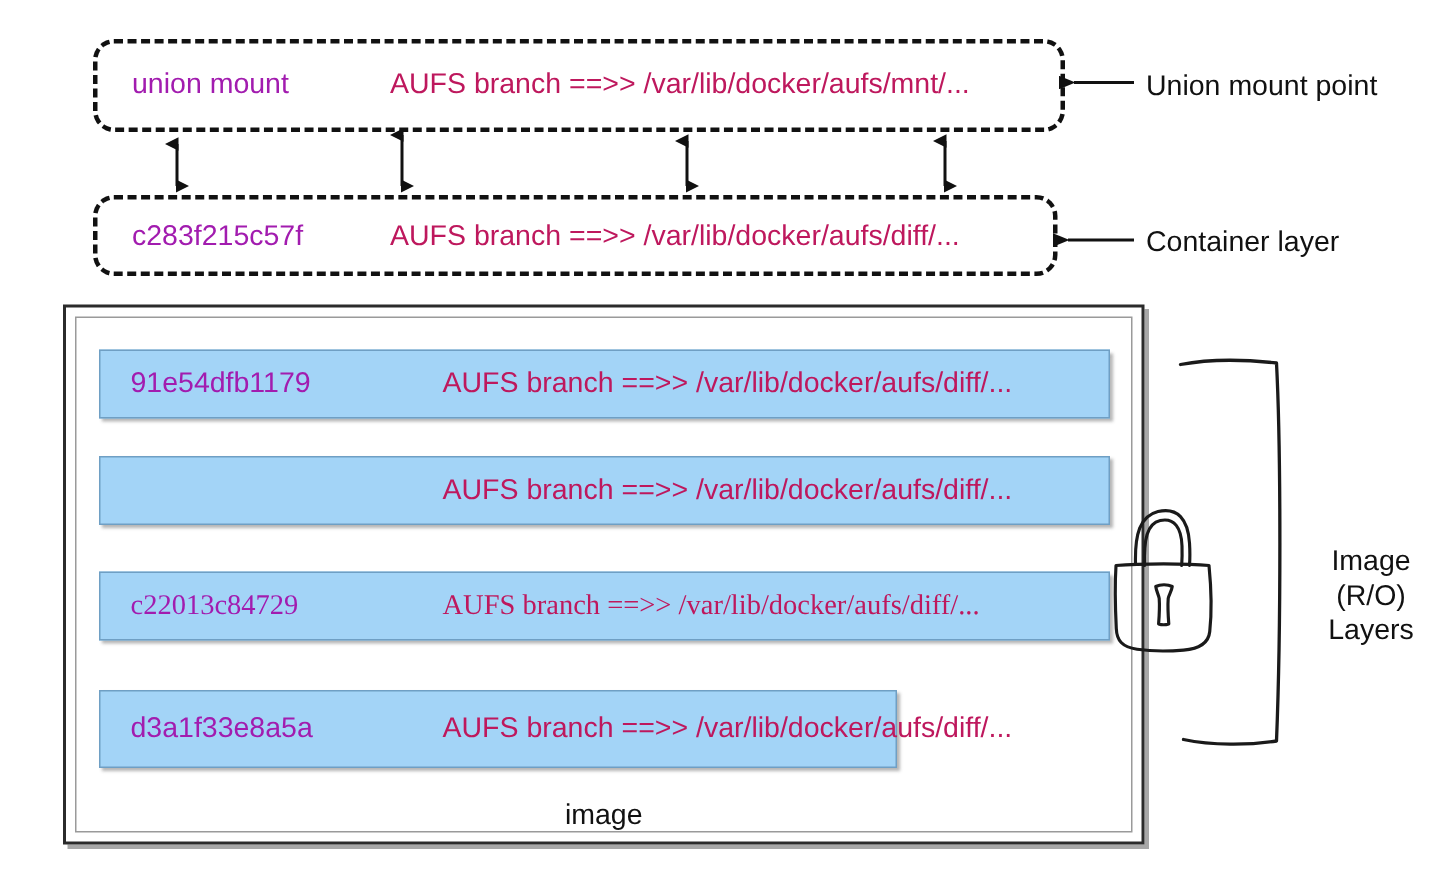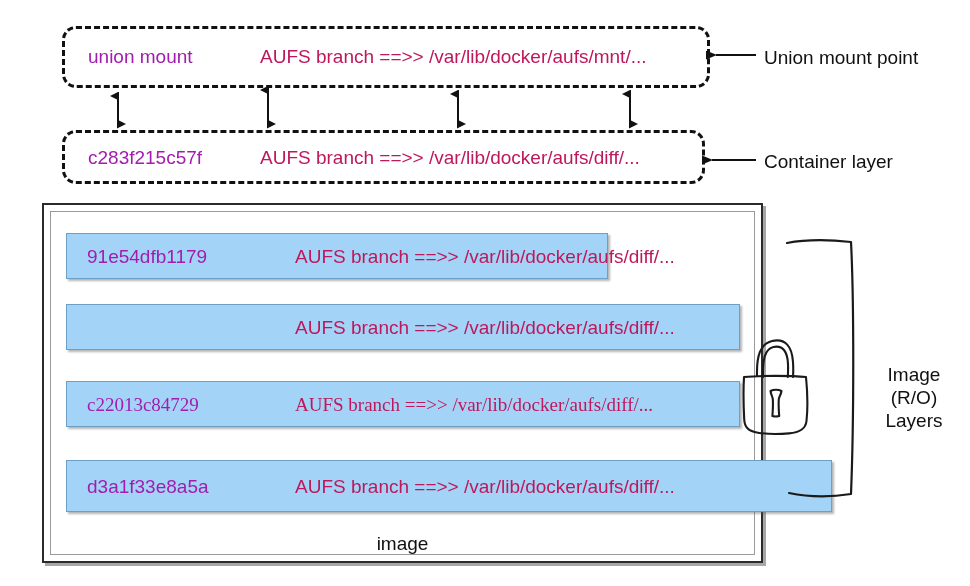--- a/index.html
+++ b/index.html
@@ -112,35 +112,35 @@
   <div class="dashed-box" style="left:62px; top:130px; width:643px; height:54px;">
   </div>
   <span class="row-id" style="left:88px; top:148px;">c283f215c57f</span>
   <span class="row-text" style="left:260px; top:148px;">AUFS branch ==&gt;&gt; /var/lib/docker/aufs/diff/...</span>
 
   <div class="image-container" style="left:42px; top:203px; width:721px; height:360px;">
   </div>
   <div class="image-inner" style="left:50px; top:211px; width:705px; height:344px;">
   </div>
 
-  <div class="layer" style="left:66px; top:233px; width:542px; height:46px;">
+  <div class="layer" style="left:66px; top:233px; width:674px; height:46px;">
     <span class="row-id">91e54dfb1179</span>
     <span class="row-text">AUFS branch ==&gt;&gt; /var/lib/docker/aufs/diff/...</span>
   </div>
 
   <div class="layer" style="left:66px; top:304px; width:674px; height:46px;">
     <span class="row-text">AUFS branch ==&gt;&gt; /var/lib/docker/aufs/diff/...</span>
   </div>
 
   <div class="layer" style="left:66px; top:381px; width:674px; height:46px;font-family:Liberation Serif, serif;">
     <span class="row-id">c22013c84729</span>
     <span class="row-text">AUFS branch ==&gt;&gt; /var/lib/docker/aufs/diff/...</span>
   </div>
 
-  <div class="layer" style="left:66px; top:460px; width:766px; height:52px;">
+  <div class="layer" style="left:66px; top:460px; width:532px; height:52px;">
     <span class="row-id">d3a1f33e8a5a</span>
     <span class="row-text">AUFS branch ==&gt;&gt; /var/lib/docker/aufs/diff/...</span>
   </div>
 
   <div class="image-label" style="left:50px; top:533px; width:705px;">image</div>
 
   <span class="annot" style="left:764px; top:47px;">Union mount point</span>
 
   <span class="annot" style="left:764px; top:151px;">Container layer</span>
 

